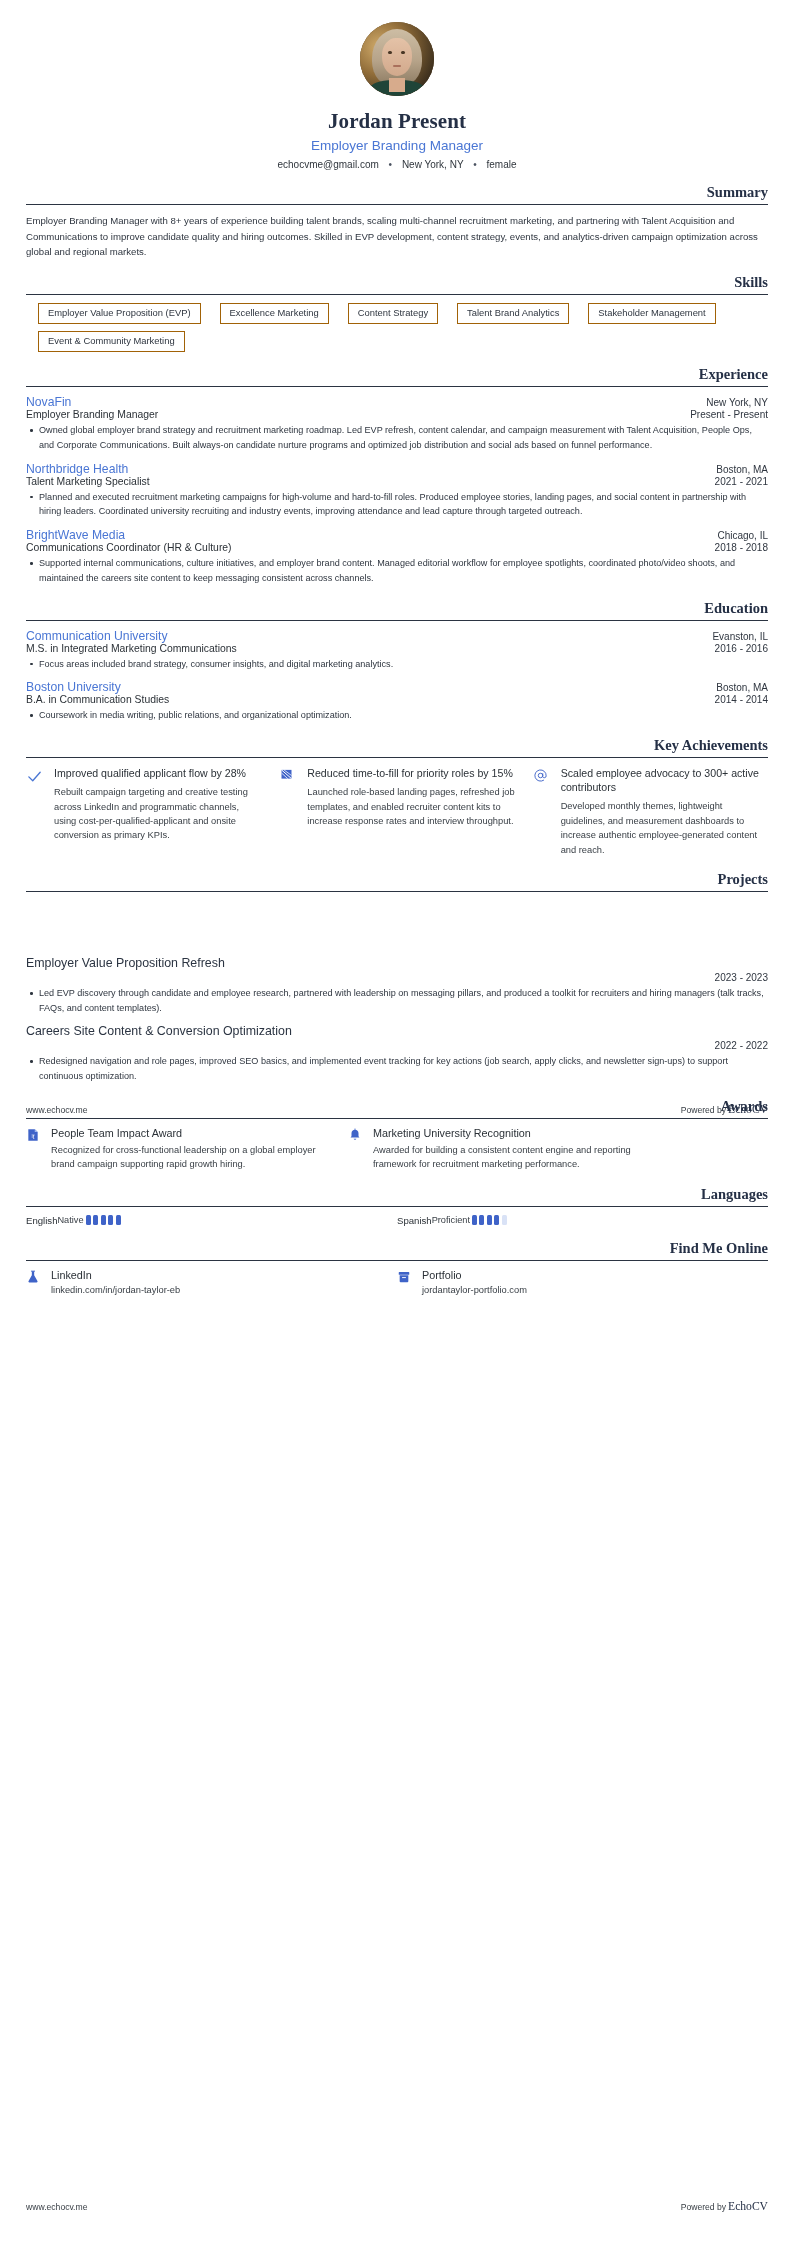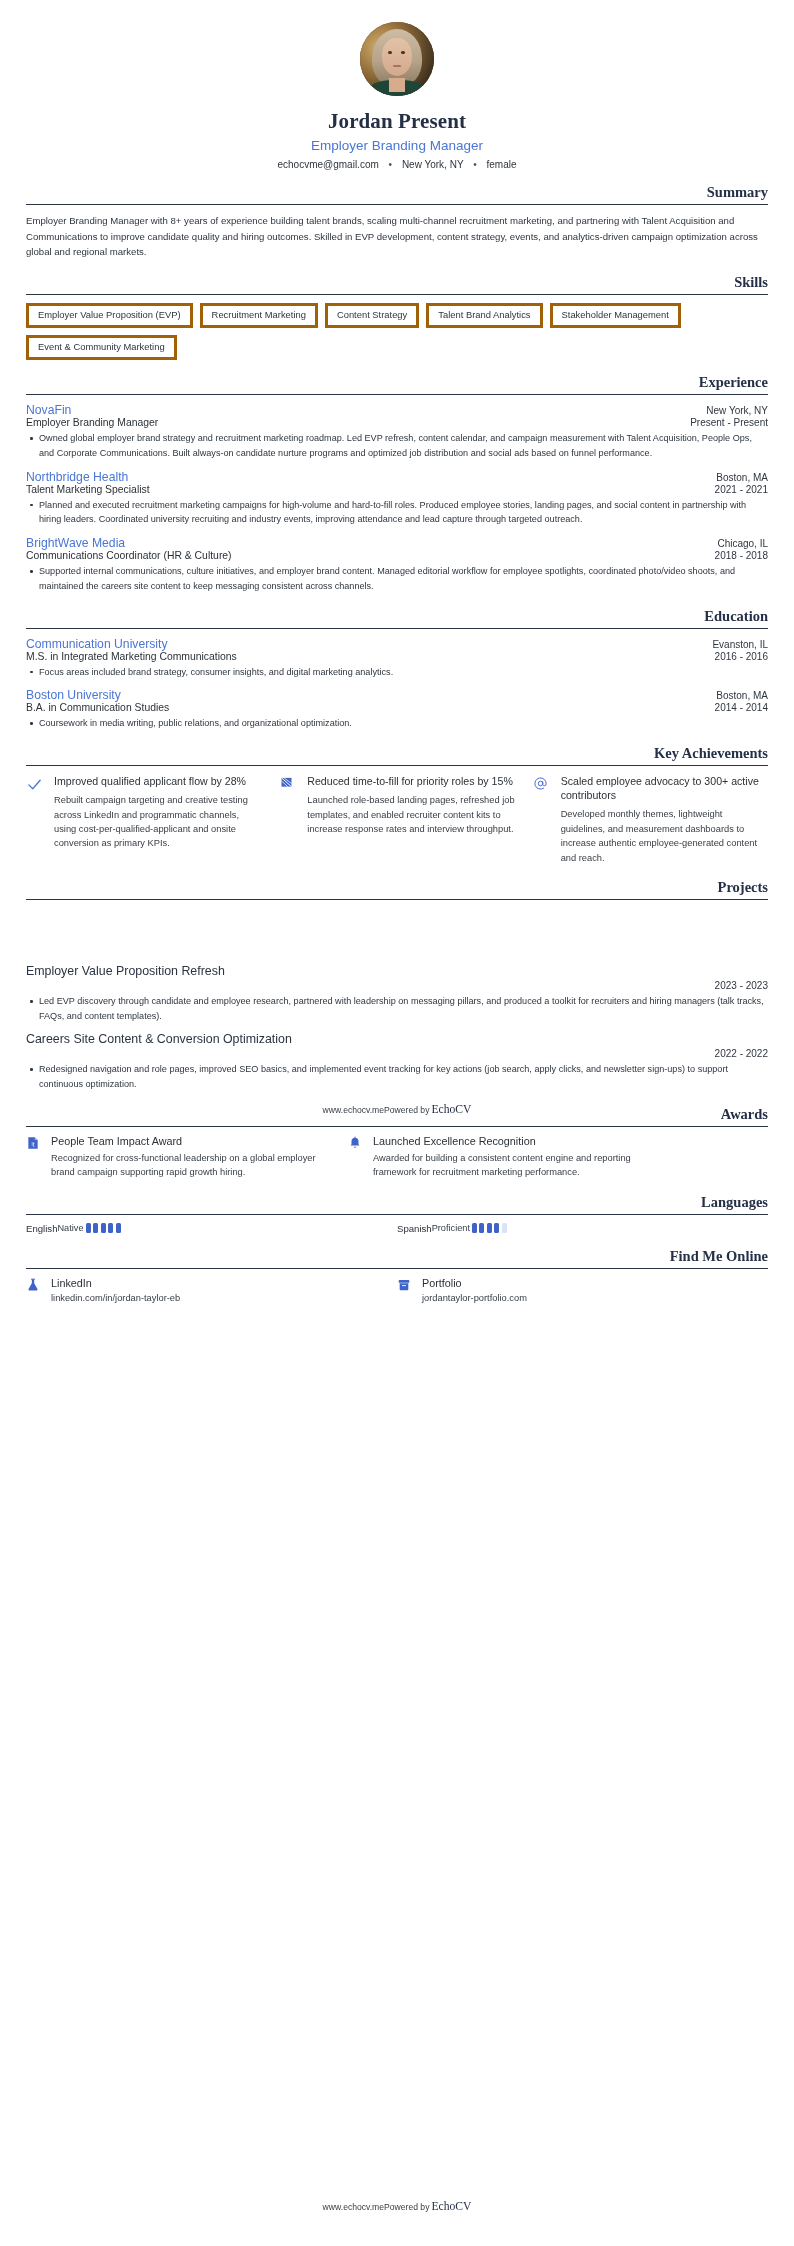--- a/index.html
+++ b/index.html
@@ -123,26 +123,27 @@
   }
 
   
   .skill-group-name {
     font-size: 11.6px;
     color: #2b3442;
     margin-bottom: 7px;
   }
   .chip-row { display: flex; flex-wrap: wrap; gap: 7px; }
   .chip {
-    border: 3px solid #a16207;
+    border: 1px solid #a16207;
     padding: 4px 9px 5px;
     font-size: 9.4px;
     color: #2f3640;
     line-height: 1.1;
     white-space: nowrap;
+    margin-left: 12px;
   }
 
   
   .entry { margin-bottom: 9px; }
   .entry-row {
     display: flex;
     justify-content: space-between;
     align-items: baseline;
   }
   .entry-org {
@@ -256,21 +257,21 @@
   
   .links-grid { display: flex; }
   .link-item { flex: 0 0 50%; display: flex; gap: 9px; }
   .link-icon { flex: 0 0 16px; width: 16px; padding-top: 1px; }
   .link-label { font-size: 10.8px; color: #2b3137; margin-bottom: 4px; }
   .link-url { font-size: 9.3px; color: #3a4047; }
 
   
   .page-footer {
     display: flex;
-    justify-content: center;
+    justify-content: space-between;
     align-items: baseline;
     padding: 0 26px;
   }
   .footer-left { font-size: 8.6px; color: #3a4047; }
   .footer-right { font-size: 8.6px; color: #3a4047; }
   .footer-brand {
     font-family: "Liberation Serif", serif;
     font-size: 11.6px;
     color: #253046;
     margin-left: 2px;
@@ -311,21 +312,21 @@
       <div class="section-title">Summary</div>
       <div class="section-rule"></div>
       <div class="summary-text">Employer Branding Manager with 8+ years of experience building talent brands, scaling multi-channel recruitment marketing, and partnering with Talent Acquisition and Communications to improve candidate quality and hiring outcomes. Skilled in EVP development, content strategy, events, and analytics-driven campaign optimization across global and regional markets.</div>
     </div>
 
     <div class="section">
       <div class="section-title">Skills</div>
       <div class="section-rule"></div>
       <div class="chip-row">
         <span class="chip">Employer Value Proposition (EVP)</span>
-        <span class="chip">Recruitment Marketing</span>
+        <span class="chip">Excellence Marketing</span>
         <span class="chip">Content Strategy</span>
         <span class="chip">Talent Brand Analytics</span>
         <span class="chip">Stakeholder Management</span>
         <span class="chip">Event &amp; Community Marketing</span>
       </div>
     </div>
 
     <div class="section">
       <div class="section-title">Experience</div>
       <div class="section-rule"></div>
@@ -498,21 +499,21 @@
 
         <div class="award-card">
           <div class="award-icon">
             <svg width="14" height="14" viewBox="0 0 24 24">
                 <path d="M12 3 C8.4 3 6 5.6 6 9 v5 l-1.6 2.4 h15.2 L18 14 V9 c0-3.4-2.4-6-6-6 Z" fill="#3f63c8"></path>
                 <path d="M9.6 18.4 a2.6 2.6 0 0 0 4.8 0 Z" fill="#3f63c8"></path>
                 <path d="M12 1.6 v1.8" stroke="#3f63c8" stroke-width="1.4" stroke-linecap="round"></path>
               </svg>
           </div>
           <div>
-            <div class="award-title">Launched Excellence Recognition</div>
+            <div class="award-title">Marketing University Recognition</div>
             <div class="award-desc">Awarded for building a consistent content engine and reporting framework for recruitment marketing performance.</div>
           </div>
         </div>
 
       </div>
     </div>
 
     <div class="section">
       <div class="section-title">Languages</div>
       <div class="section-rule"></div>

